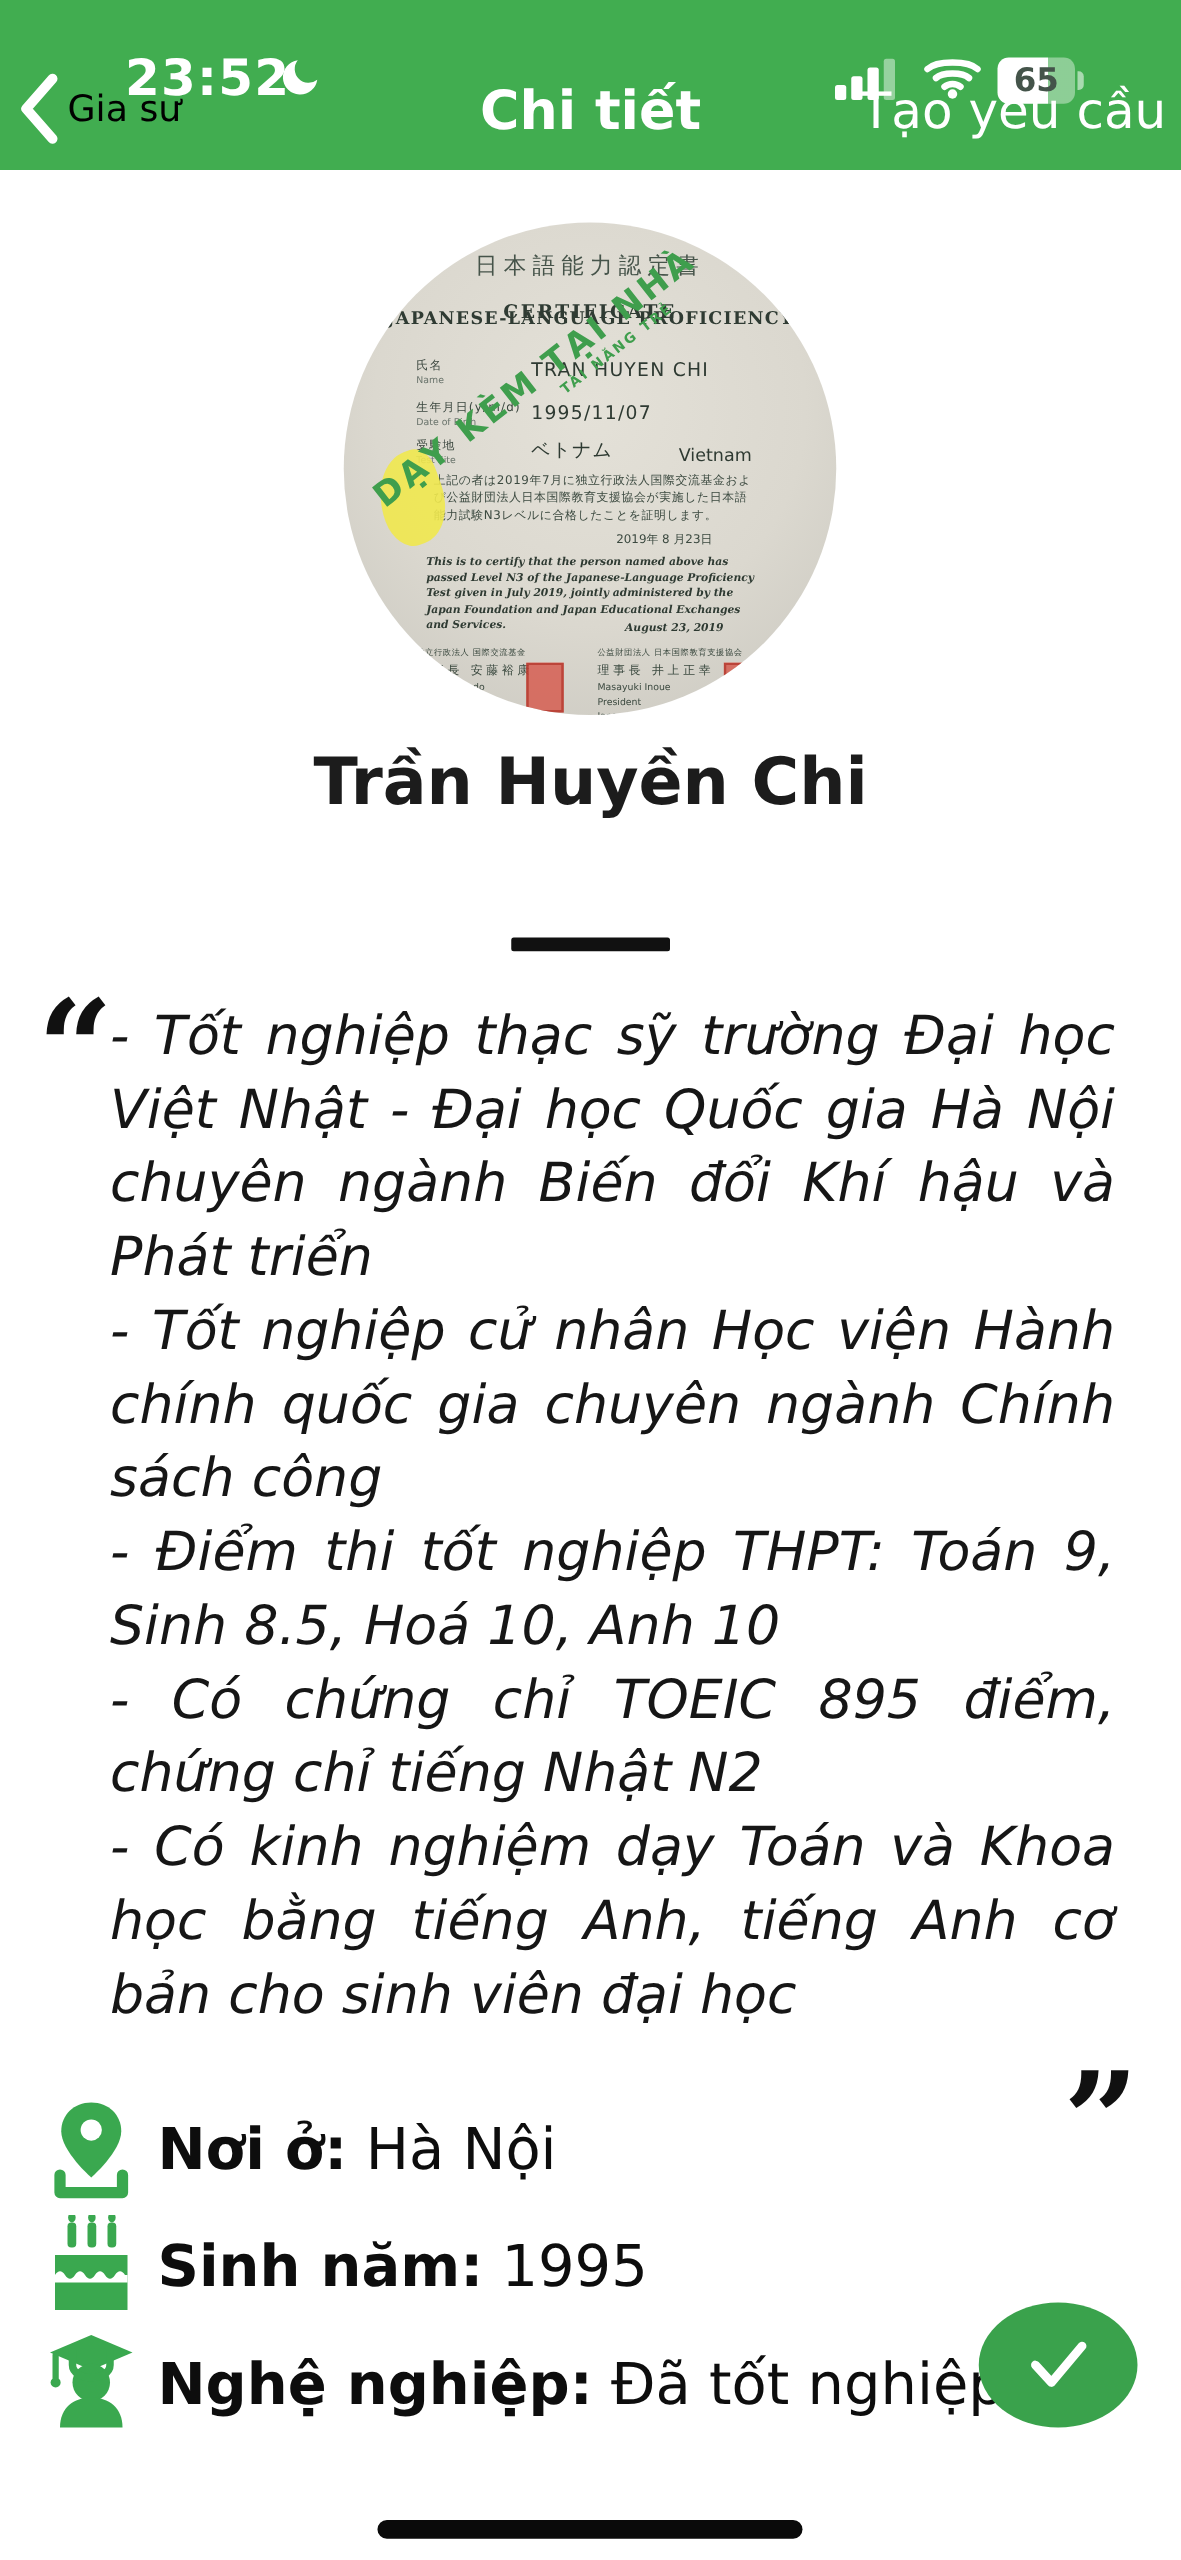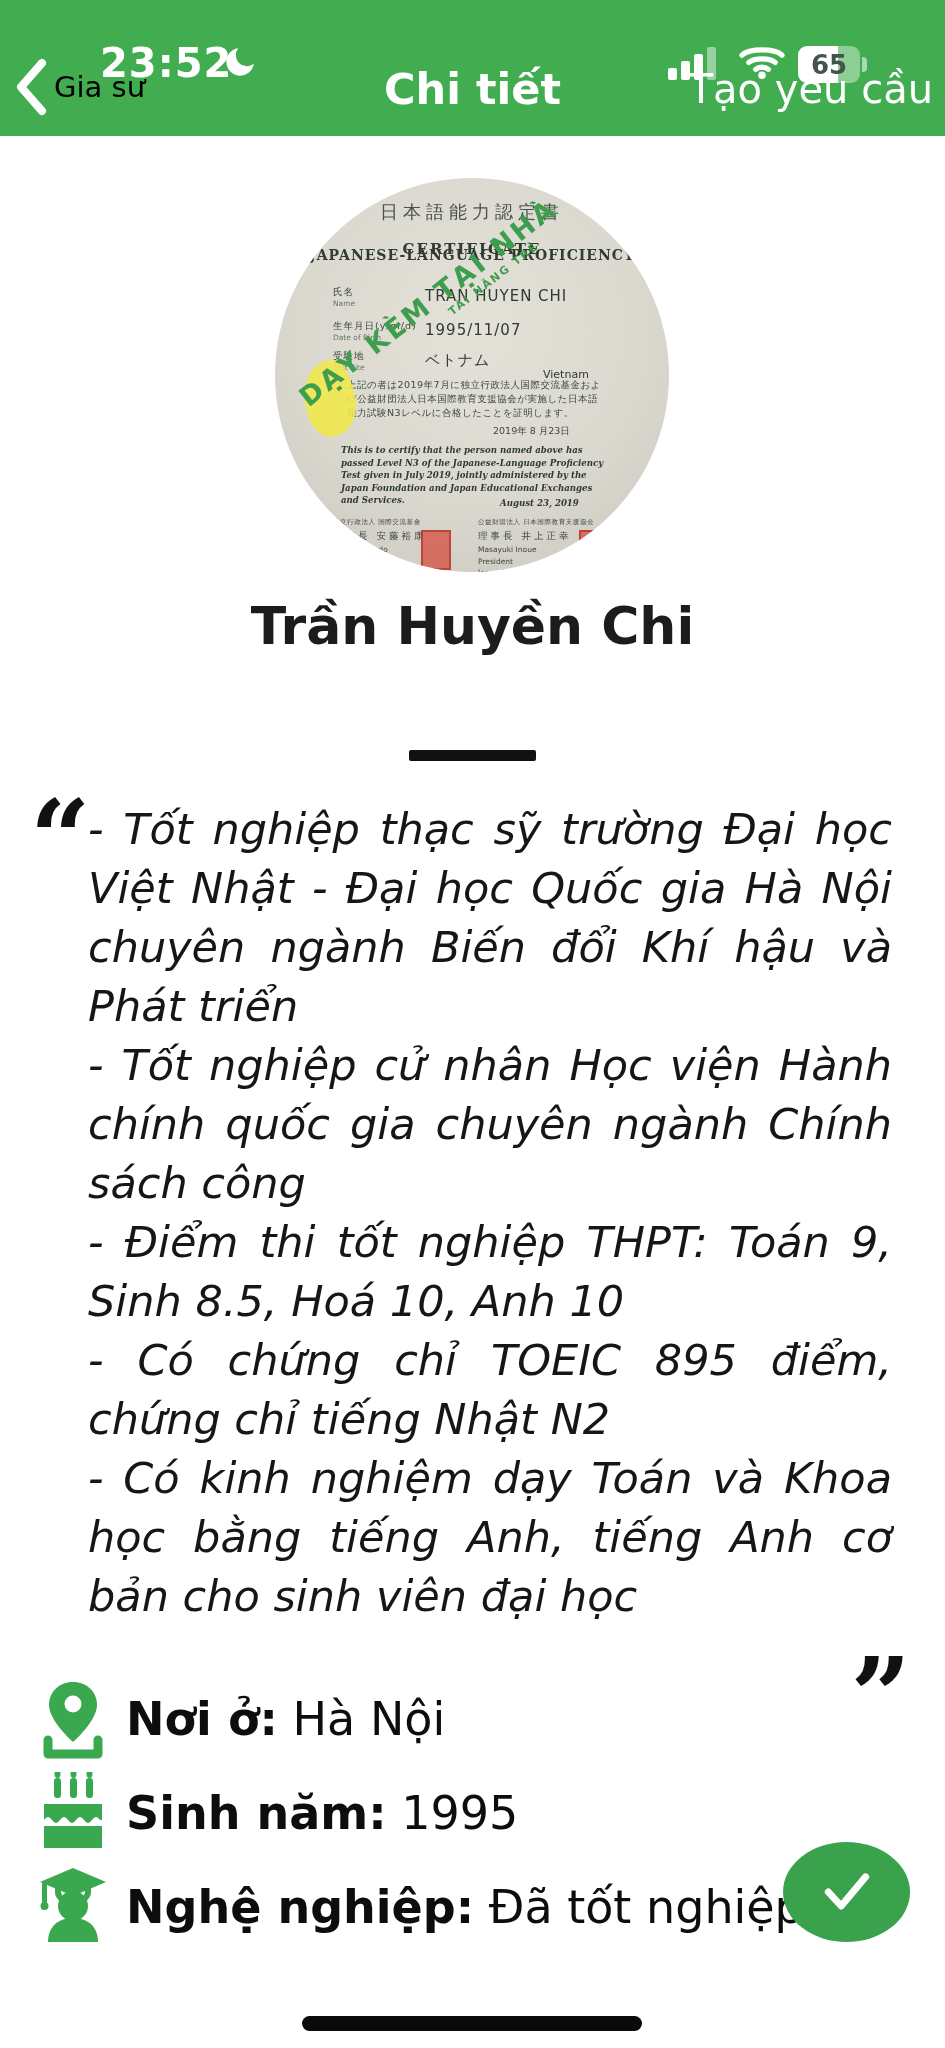--- a/index.html
+++ b/index.html
@@ -36,21 +36,21 @@
     overflow:hidden; background:radial-gradient(circle at 50% 38%, #e4e1d8 0%, #dbd8cf 55%, #c8c6be 100%);
     color:#3a463e;
   }
   .cert-jp-title { position:absolute; left:0; top:22px; width:100%; text-align:center; font-size:18px; letter-spacing:5px; color:#46544a; }
   .cert-en-1 { position:absolute; left:0; top:62px; width:100%; text-align:center; font-family:"DejaVu Serif",serif; font-weight:700; font-size:15px; letter-spacing:2px; color:#2f3b33; }
   .cert-en-2 { position:absolute; left:0; top:69px; width:100%; text-align:center; font-family:"DejaVu Serif",serif; font-weight:700; font-size:14px; letter-spacing:1px; color:#2f3b33; }
   .cert-field { position:absolute; left:58px; width:300px; font-size:9px; }
   .cf-jp { font-size:9.5px; letter-spacing:1px; }
   .cf-en { font-size:7.5px; color:#6a746c; }
   .cf-val { position:absolute; left:92px; top:1px; font-size:15px; letter-spacing:1px; color:#2e3a32;text-align:center; }
-  .cf-val2 { position:absolute; left:210px; top:18px; font-size:11px; color:#2e3a32; }
+  .cf-val2 { position:absolute; left:210px; top:7px; font-size:14px; color:#2e3a32; }
   .cert-body-jp { position:absolute; left:72px; top:200px; width:258px; font-size:9.5px; line-height:14px; letter-spacing:.5px; color:#3c4a40; }
   .cert-date-jp { position:absolute; left:218px; top:247px; font-size:9.5px; color:#3c4a40; }
   .cert-body-en { position:absolute; left:66px; top:266px; width:268px; font-family:"DejaVu Serif",serif; font-style:italic; font-weight:700; font-size:8.6px; line-height:12.5px; color:#2e3a32; }
   .cert-date-en { position:absolute; left:225px; top:320px; font-family:"DejaVu Serif",serif; font-style:italic; font-weight:700; font-size:8.6px; color:#2e3a32; }
   .sign-col { position:absolute; top:340px; font-size:7.5px; color:#3c4a40; }
   .sign-col .org { font-size:6.6px; letter-spacing:.5px; }
   .sign-col .nm { font-size:9.5px; letter-spacing:3px; margin-top:3px; }
   .sign-col .en { margin-top:2px; line-height:9.5px; }
   .seal { position:absolute; width:30px; height:40px; background:rgba(214,86,74,.8);
     box-shadow:inset 0 0 0 2px rgba(170,40,30,.6); }

